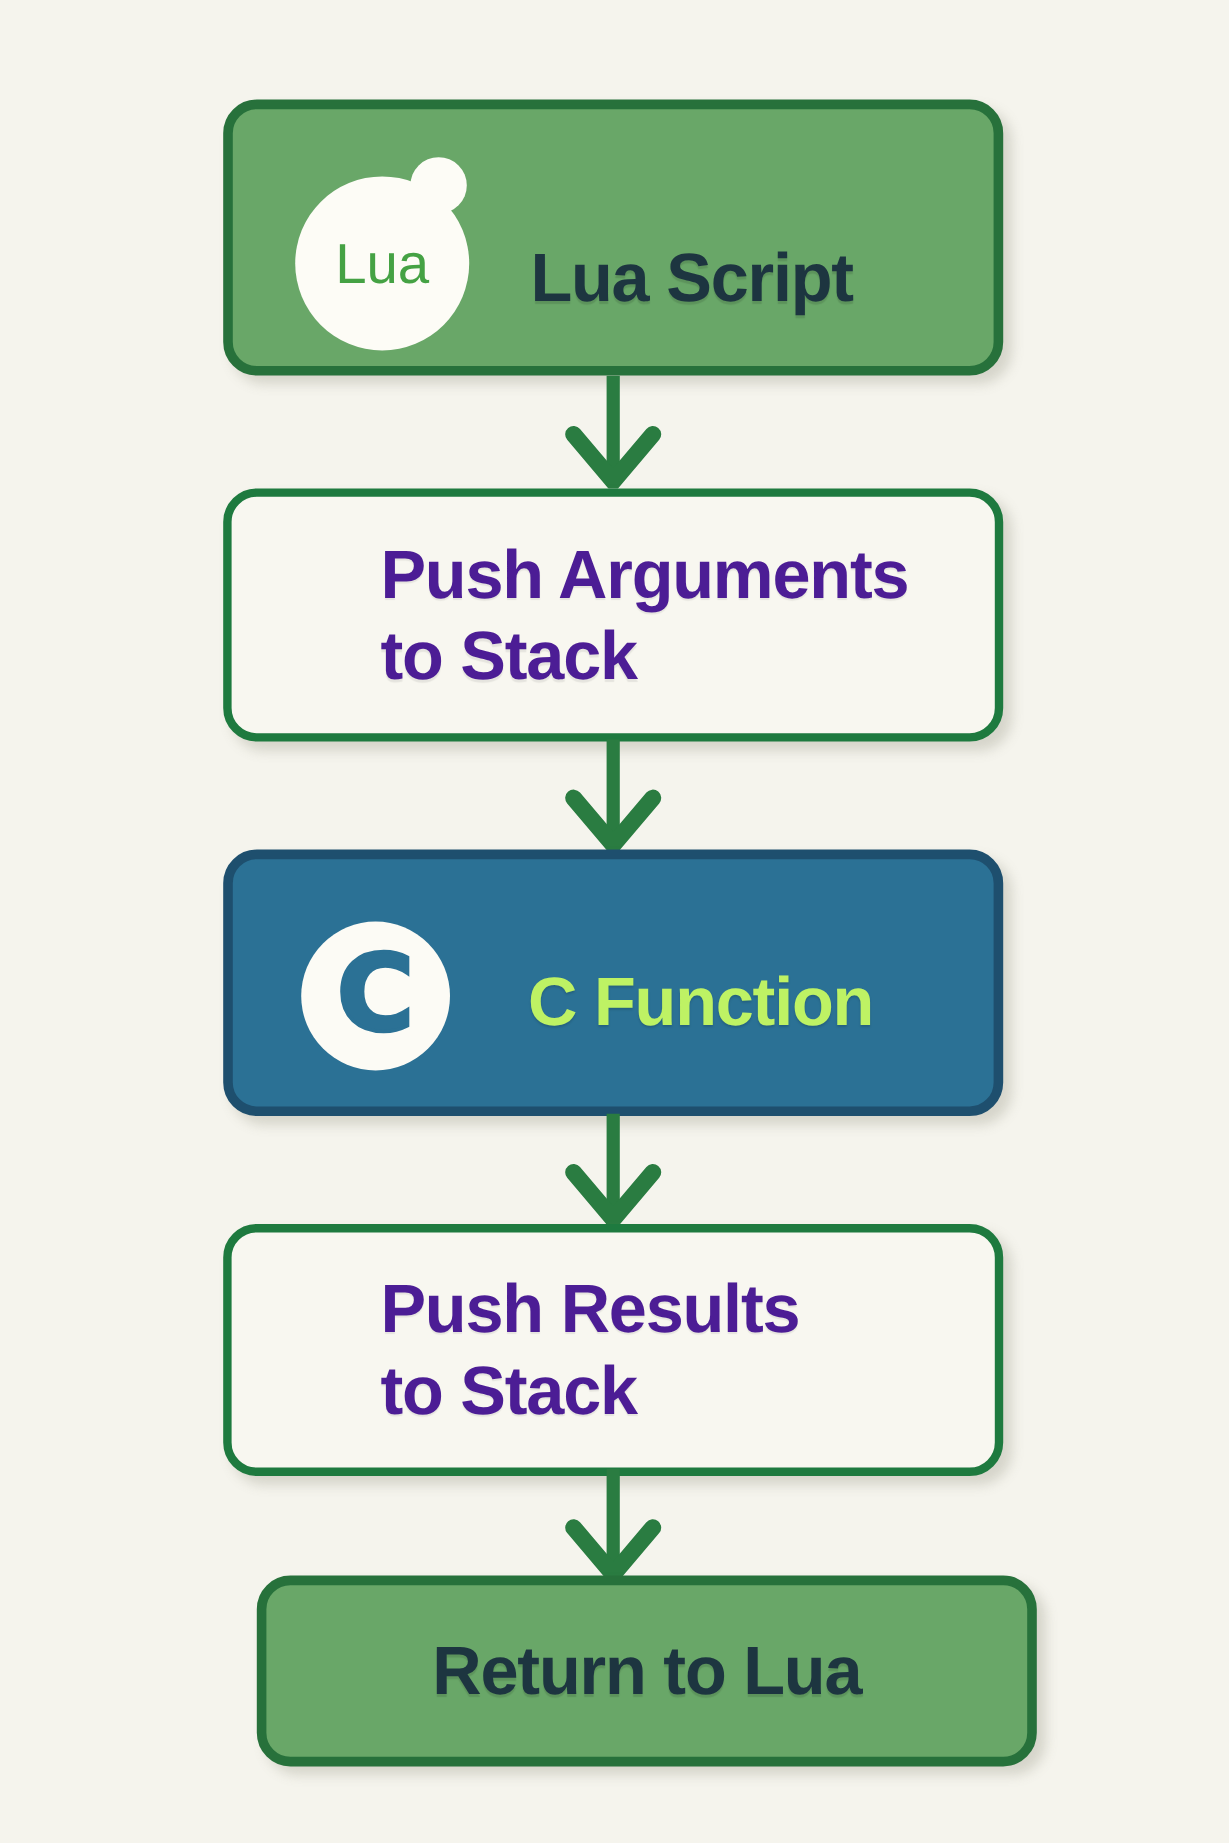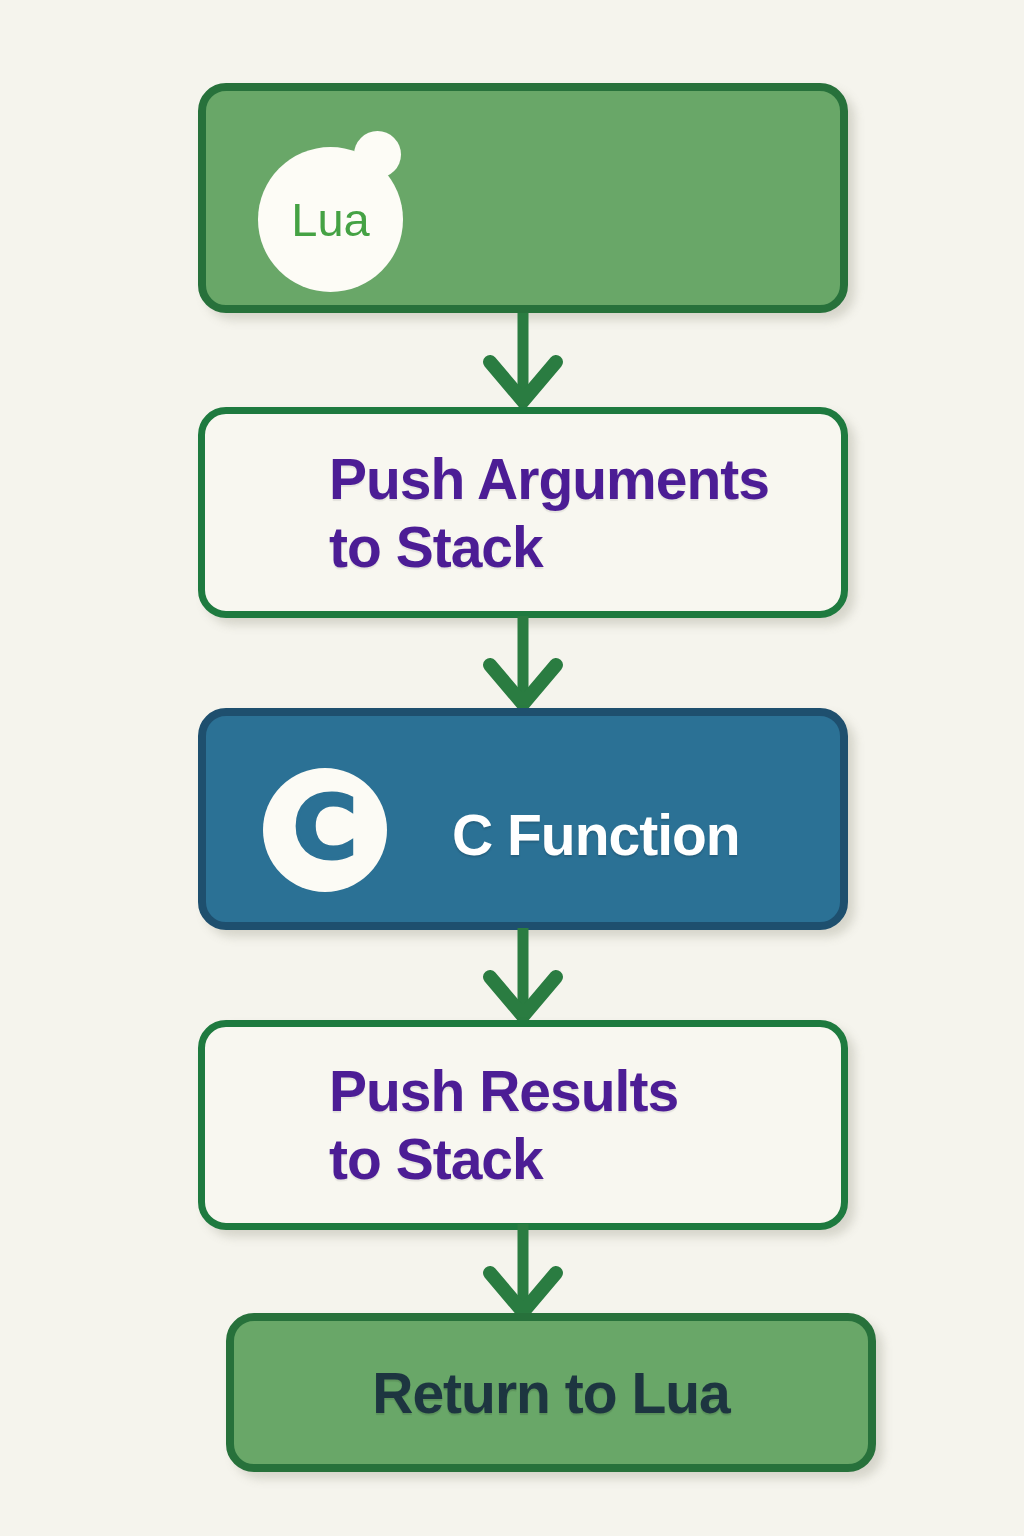--- a/index.html
+++ b/index.html
@@ -3,39 +3,39 @@
 <meta charset="utf-8">
 <style>
   html,body{margin:0;padding:0;}
   body{
     width:1024px;height:1536px;
     background:#f5f4ed;
     font-family:"Liberation Sans","DejaVu Sans",sans-serif;
     position:relative;
     overflow:hidden;
   }
-  .canvas{position:absolute;left:12px;top:0;width:997px;height:1536px;}
+  .canvas{position:absolute;left:0;top:0;width:997px;height:1536px;}
 
   .node{
     position:absolute;left:186px;width:650px;
     border-radius:28px;box-sizing:border-box;
     box-shadow:7px 7px 10px rgba(125,122,105,0.25);
   }
   .node.green{background:#69a768;border:8px solid #27713b;}
   .node.outline{background:#f8f7f0;border:7px solid #1e7a3f;}
   .node.blue{background:#2b7195;border:8px solid #1e4f6e;}
 
   .label{
     position:absolute;top:0;height:100%;
     display:flex;flex-direction:column;justify-content:center;
     font-weight:700;font-size:57px;line-height:68px;letter-spacing:-1px;
   }
   .label.navy{color:#1d3540;text-shadow:0 2px 1px rgba(0,0,0,0.12);}
   .label.dkgreen{color:#4c1d95;text-shadow:0 2px 1px rgba(0,0,0,0.08);}
-  .label.white{color:#ffffff;text-shadow:0 2px 2px rgba(0,0,0,0.15);}
+  .label.white{color:#bef264;text-shadow:0 2px 2px rgba(0,0,0,0.15);}
   .label.centered{left:0;right:0;align-items:center;text-align:center;}
 
   
   .lua-logo{position:absolute;left:52px;top:40px;width:200px;height:165px;}
   .lua-logo .planet{
     position:absolute;left:0;top:16px;width:145px;height:145px;border-radius:50%;
     background:#fdfcf6;display:flex;align-items:center;justify-content:center;
   }
   .lua-logo .moon{
     position:absolute;left:96px;top:0;width:47px;height:47px;border-radius:50%;
@@ -65,20 +65,21 @@
 <div class="canvas">
 
   <div class="node green" style="top:83px;height:230px;">
     <div class="lua-logo">
       <div class="planet">
         <span class="lua-word">Lua</span>
       </div>
       <div class="moon"></div>
     </div>
     <div class="label navy" style="left:248px;padding-top:34px;">
+      <div>Lua Script</div>
     </div>
   </div>
 
   <svg class="flow-arrow" style="top:313px;" viewBox="0 0 120 94">
     <line x1="60" y1="0" x2="60" y2="85" stroke="#2a7c41" stroke-width="11"></line>
     <polyline points="27,49 60,88 93,49" fill="none" stroke="#2a7c41" stroke-width="14" stroke-linecap="round" stroke-linejoin="miter"></polyline>
   </svg>
 
   <div class="node outline" style="top:407px;height:211px;">
     <div class="label dkgreen" style="left:124px;">

